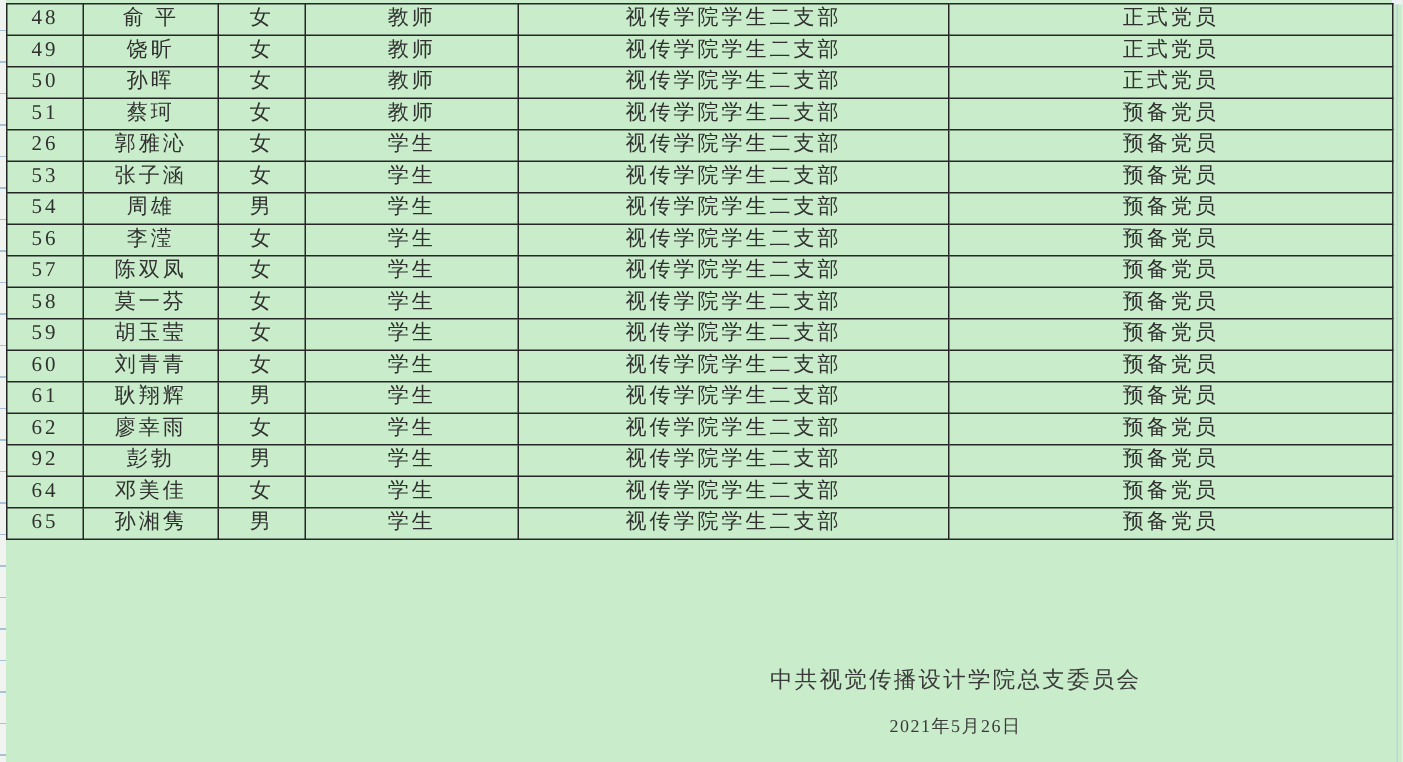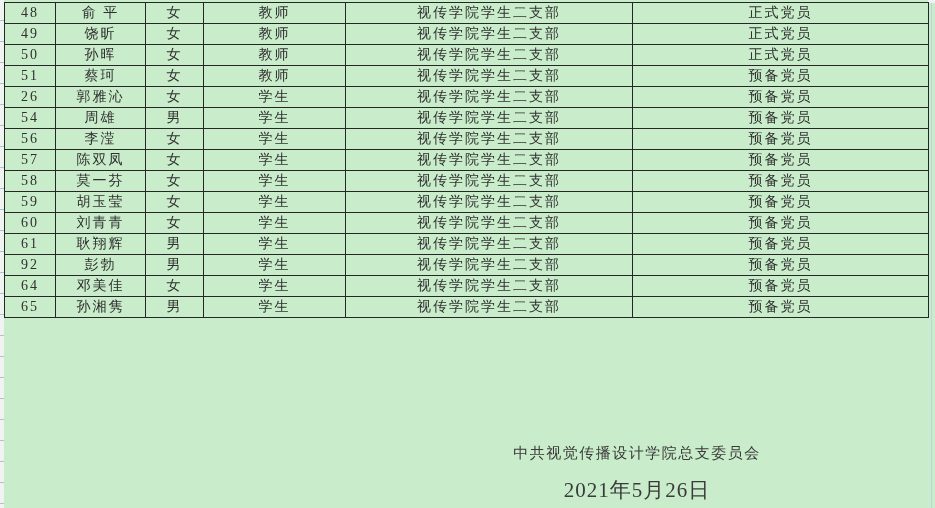--- a/index.html
+++ b/index.html
@@ -25,21 +25,21 @@
     text-align:center;vertical-align:middle;
     font-size:14px;letter-spacing:2px;color:#303030;line-height:1;
     overflow:hidden;white-space:nowrap;}
   td.c-id{font-size:13px;letter-spacing:1px;}
   td.c-gender{letter-spacing:0;}
 
   .footer{position:absolute;left:345px;top:0;width:584px;text-align:center;}
   .footer-line1{position:absolute;left:0;top:444px;width:584px;
     font-size:15px;letter-spacing:1.5px;color:#3a3a3a;}
   .footer-line2{position:absolute;left:0;top:476px;width:584px;
-    font-size:21px;letter-spacing:1px;color:#3a3a3a;}
+    font-size:12px;letter-spacing:1px;color:#3a3a3a;}
 </style>
 </head>
 <body>
 
 <div class="stage">
 
   <div class="left-margin"></div>
   <div class="right-gridline"></div>
   <div class="top-right-chip"></div>
 
@@ -87,20 +87,28 @@
         </tr>
         <tr>
           <td class="c-id">26</td>
           <td class="c-name">郭雅沁</td>
           <td class="c-gender">女</td>
           <td class="c-role">学生</td>
           <td class="c-branch">视传学院学生二支部</td>
           <td class="c-status">预备党员</td>
         </tr>
         <tr>
+          <td class="c-id">53</td>
+          <td class="c-name">张子涵</td>
+          <td class="c-gender">女</td>
+          <td class="c-role">学生</td>
+          <td class="c-branch">视传学院学生二支部</td>
+          <td class="c-status">预备党员</td>
+        </tr>
+        <tr>
           <td class="c-id">54</td>
           <td class="c-name">周雄</td>
           <td class="c-gender">男</td>
           <td class="c-role">学生</td>
           <td class="c-branch">视传学院学生二支部</td>
           <td class="c-status">预备党员</td>
         </tr>
         <tr>
           <td class="c-id">56</td>
           <td class="c-name">李滢</td>
@@ -138,20 +146,28 @@
           <td class="c-name">刘青青</td>
           <td class="c-gender">女</td>
           <td class="c-role">学生</td>
           <td class="c-branch">视传学院学生二支部</td>
           <td class="c-status">预备党员</td>
         </tr>
         <tr>
           <td class="c-id">61</td>
           <td class="c-name">耿翔辉</td>
           <td class="c-gender">男</td>
+          <td class="c-role">学生</td>
+          <td class="c-branch">视传学院学生二支部</td>
+          <td class="c-status">预备党员</td>
+        </tr>
+        <tr>
+          <td class="c-id">62</td>
+          <td class="c-name">廖幸雨</td>
+          <td class="c-gender">女</td>
           <td class="c-role">学生</td>
           <td class="c-branch">视传学院学生二支部</td>
           <td class="c-status">预备党员</td>
         </tr>
         <tr>
           <td class="c-id">92</td>
           <td class="c-name">彭勃</td>
           <td class="c-gender">男</td>
           <td class="c-role">学生</td>
           <td class="c-branch">视传学院学生二支部</td>

